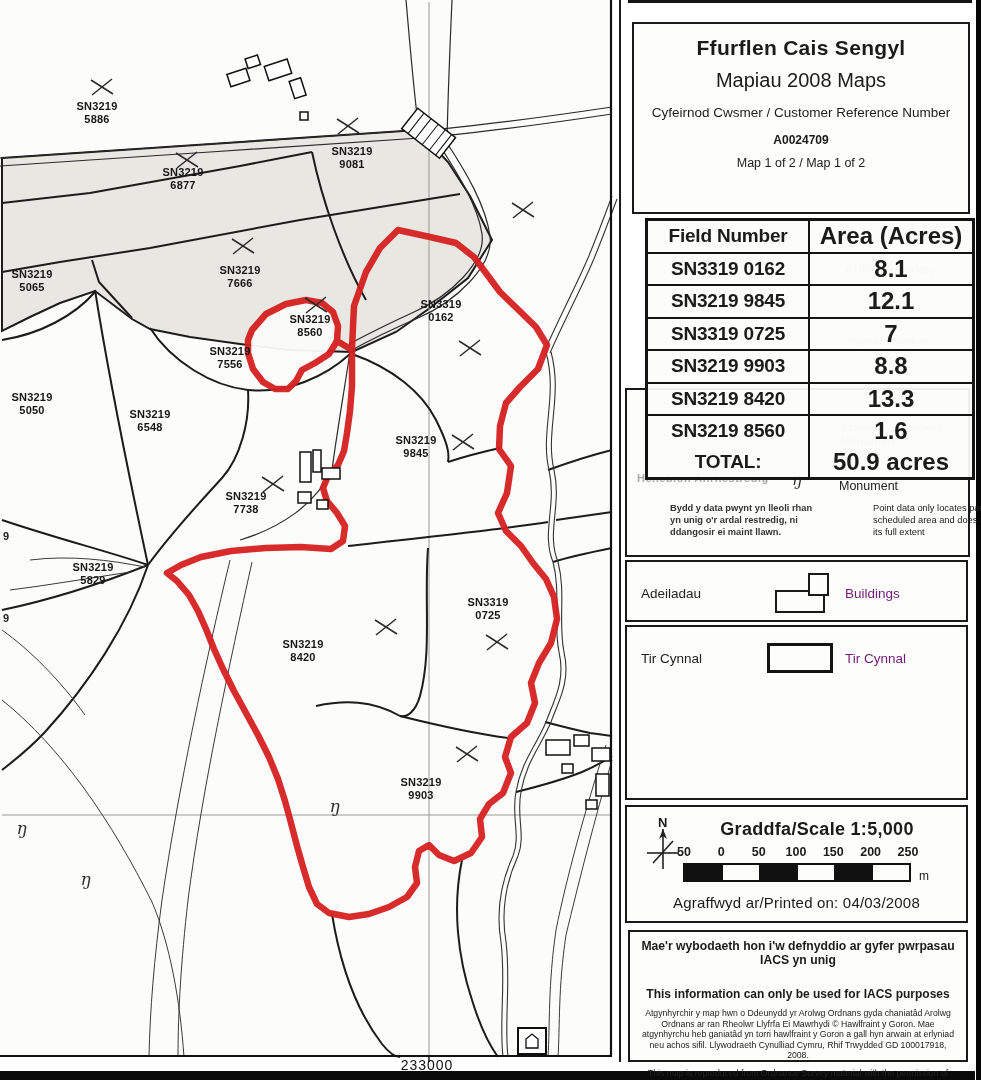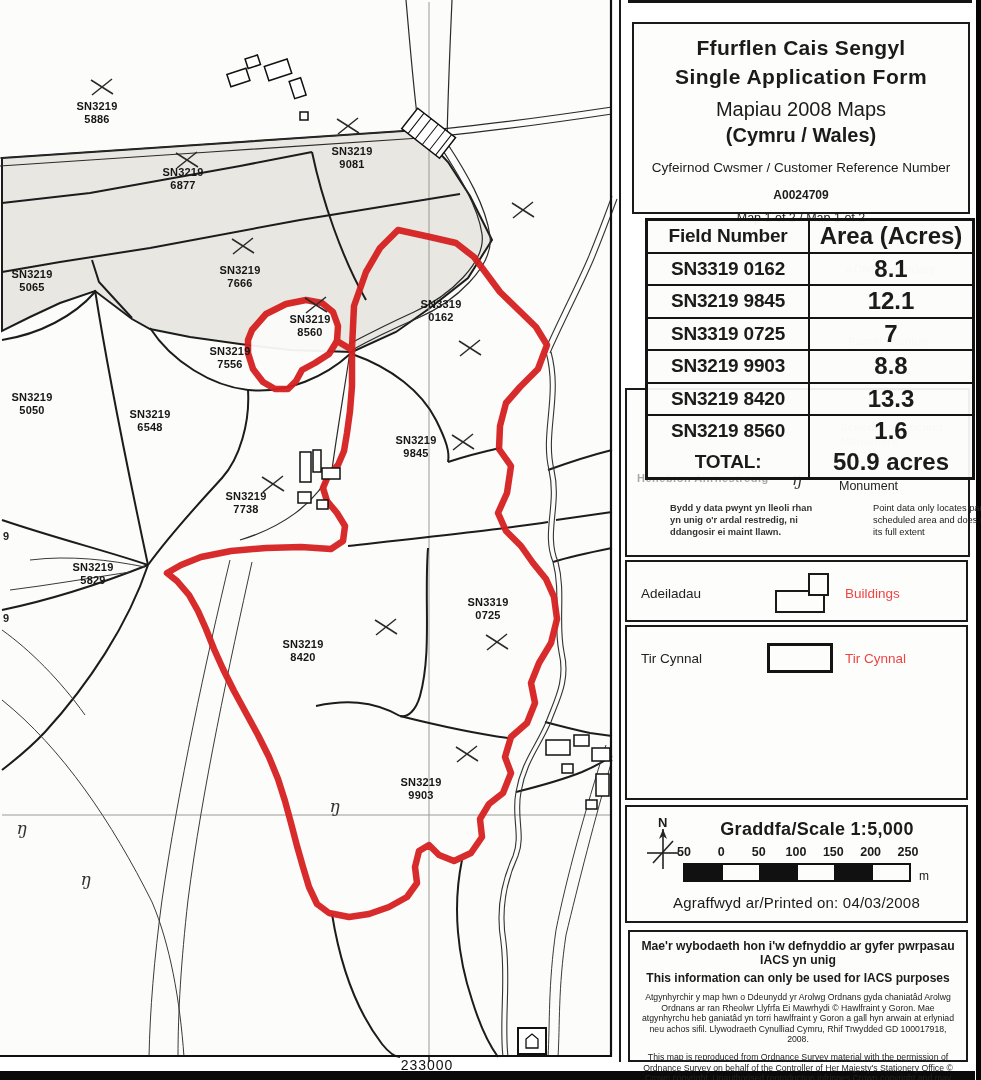--- a/index.html
+++ b/index.html
@@ -36,42 +36,42 @@
   .trow{flex:1;display:flex;border-bottom:2.5px solid #141414;}
   .trow:last-child{border-bottom:none;}
   .tcell-l{width:160px;border-right:2.5px solid #141414;display:flex;align-items:center;
            justify-content:center;font-weight:700;font-size:19px;letter-spacing:-.2px;}
   .tcell-r{flex:1;display:flex;align-items:center;justify-content:center;font-weight:700;font-size:24px;border-radius:12px;}
   .ghost{position:absolute;z-index:2;color:#7d8f7d;opacity:.4;filter:blur(.6px);
          font-size:11.5px;font-weight:700;width:125px;line-height:1.25;}
   #adeiladau-box{left:625px;top:560px;width:343px;height:62px;text-decoration:underline;}
   #tir-box{left:625px;top:625px;width:343px;height:175px;}
   .leg-w{position:absolute;left:14px;top:24px;font-size:13.5px;color:#222;}
-  .leg-e{position:absolute;left:218px;top:24px;font-size:13.5px;color:#ef4444;text-align:right;}
+  .leg-e{position:absolute;left:218px;top:24px;font-size:13.5px;color:#701a75;text-align:right;}
   .bld-big{position:absolute;left:148px;top:28px;width:46px;height:19px;border:2px solid #1a1a1a;background:#fdfdfc;}
   .bld-small{position:absolute;left:181px;top:11px;width:17px;height:19px;border:2px solid #1a1a1a;background:#fdfdfc;}
   .tir-swatch{position:absolute;left:140px;top:16px;width:60px;height:24px;border:3.5px solid #141414;background:#fdfdfc;}
   #scale-box{left:625px;top:805px;width:343px;height:118px;}
   #north{position:absolute;left:14px;top:6px;width:44px;height:70px;}
   #north .nlet{position:absolute;left:17px;top:2px;font-size:13px;font-weight:700;}
   #scale-title{position:absolute;left:55px;top:12px;width:270px;text-align:center;
                font-size:18px;font-weight:700;letter-spacing:.3px;}
   #scale-ticks{position:absolute;left:42px;top:38px;width:254px;display:flex;justify-content:space-between;}
   #scale-ticks span{width:30px;text-align:center;font-size:12.5px;font-weight:700;}
   #scale-bar{position:absolute;left:56px;top:56px;width:224px;height:15px;border:2px solid #111;
              display:flex;box-sizing:content-box;}
   .seg{flex:1;border-right:1.5px solid #111;}
   .seg:last-child{border-right:none;}
   .seg:nth-child(1),.seg:nth-child(3),.seg:nth-child(5){background:#111;}
   .seg:nth-child(2),.seg:nth-child(4),.seg:nth-child(6){background:#fdfdfc;}
   #scale-m{position:absolute;left:292px;top:62px;font-size:12px;}
   #printed-on{position:absolute;left:0;top:87px;width:100%;text-align:center;font-size:15px;letter-spacing:.2px;}
   #notice-box{left:628px;top:930px;width:340px;height:132px;border-width:2.5px;text-align:center;}
   .nb1{font-size:12.2px;font-weight:700;margin-top:7px;}
-  .nb2{font-size:12px;font-weight:700;margin-top:4px;}
+  .nb2{font-size:12px;font-weight:700;margin-top:20px;}
   .nbp{font-size:8.7px;margin:7px 8px 0 8px;line-height:1.22;color:#222;}
   
   #edge-right{position:absolute;left:976px;top:0;width:5px;height:1080px;background:#050505;}
   #edge-bottom{position:absolute;left:0;top:1071px;width:975px;height:9px;background:#0a0a0a;}
   #edge-topright{position:absolute;left:628px;top:0;width:344px;height:3px;background:#141414;}
   #gutter-line{position:absolute;left:619px;top:0;width:2px;height:1062px;background:#1a1a1a;}
 </style>
 </head>
 <body>
 
@@ -232,23 +232,21 @@
       <text class="plabel-frag" x="3" y="540">9</text>
       <text class="plabel-frag" x="3" y="622">9</text>
     </svg>
 </div>
 
 <div id="edge-topright"></div>
 <div id="gutter-line"></div>
 
 <div class="pbox" id="title-box">
   <div class="tl1">Ffurflen Cais Sengyl</div>
-  <div class="tl2">Single Application Form</div>
   <div class="tl3">Mapiau 2008 Maps</div>
-  <div class="tl4">(Cymru / Wales)</div>
   <div class="tl5">Cyfeirnod Cwsmer / Customer Reference Number</div>
   <div class="tl6">A0024709</div>
   <div class="tl7">Map 1 of 2 / Map 1 of 2</div>
 </div>
 
 <div class="pbox" id="legend-mon-box">
   <div class="mon-covered">Henebion Anrhestredig</div>
   <div class="mon-sym">ŋ</div>
   <div class="mon-lab">Monument</div>
   <div class="mon-note" id="mon-note-w">Bydd y data pwynt yn lleoli rhan yn unig o'r ardal restredig, ni ddangosir ei maint llawn.</div>

